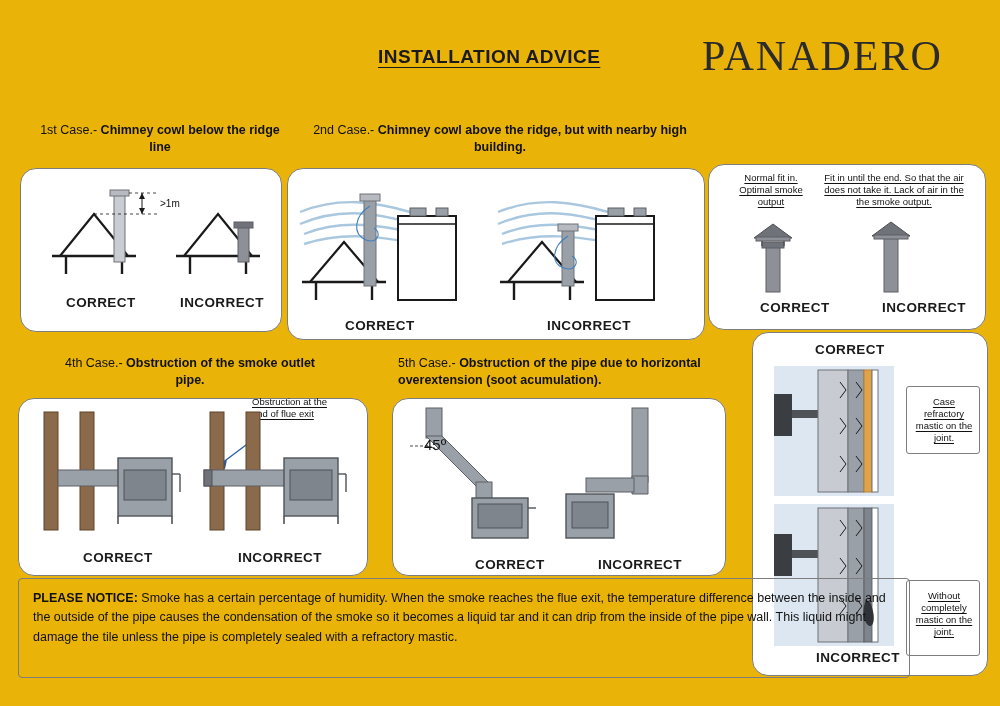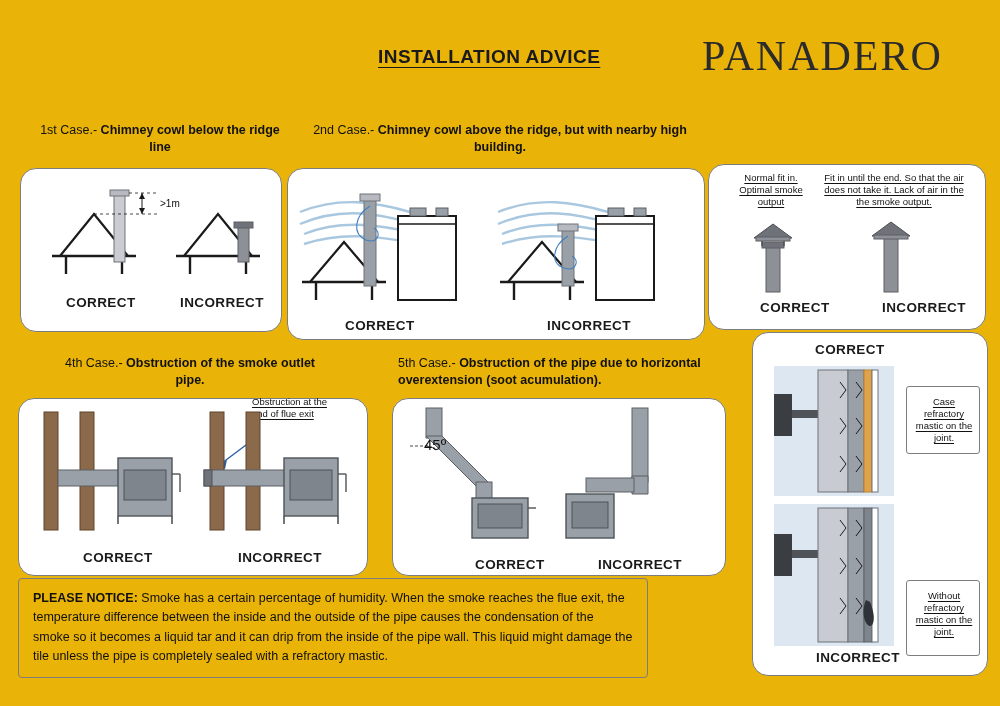--- a/index.html
+++ b/index.html
@@ -78,21 +78,21 @@
     position: absolute;
     font-size: 15px;
     color: #111;
   }
 
   
   #notice {
     position: absolute;
     left: 18px;
     top: 578px;
-    width: 630px;
+    width: 892px;
     height: 100px;
     border: 1.5px solid #7d7d7d;
     border-radius: 4px;
     box-sizing: border-box;
     padding: 10px 14px 0 14px;
     font-size: 12.5px;
     line-height: 1.55;
     color: #111;
   }
   #notice b { font-weight: bold; }
@@ -369,21 +369,21 @@
       </g>
       <g stroke="#1a1a1a" stroke-width="1" fill="none">
         <path d="M82,16 l6,8 l-6,8"></path>
         <path d="M82,54 l6,8 l-6,8"></path>
         <path d="M82,94 l6,8 l-6,8"></path>
       </g>
     </svg>
   </div>
 
   <div class="panel" style="left:906px; top:580px; width:74px; height:76px; border-radius:3px;"></div>
-  <div class="note" style="left:912px; top:590px; width:64px; text-align:center; font-size:9.5px;">Without refractory mastic  on the joint.</div>
+  <div class="note" style="left:912px; top:590px; width:64px; text-align:center; font-size:9.5px;">Without completely mastic  on the joint.</div>
 
   <div class="lbl" style="left:796px; top:650px;">INCORRECT</div>
 
   <div id="notice">
     <b>PLEASE NOTICE:</b><span> Smoke has a certain percentage of humidity. When the smoke reaches the flue exit, the temperature difference between the inside and the outside of the pipe causes the condensation of the smoke so it becomes a liquid tar and it can drip from the inside of the pipe wall. This liquid might damage the tile unless the pipe is completely sealed with a refractory mastic.</span>
   </div>
 
 </div>
 
 </body></html>

